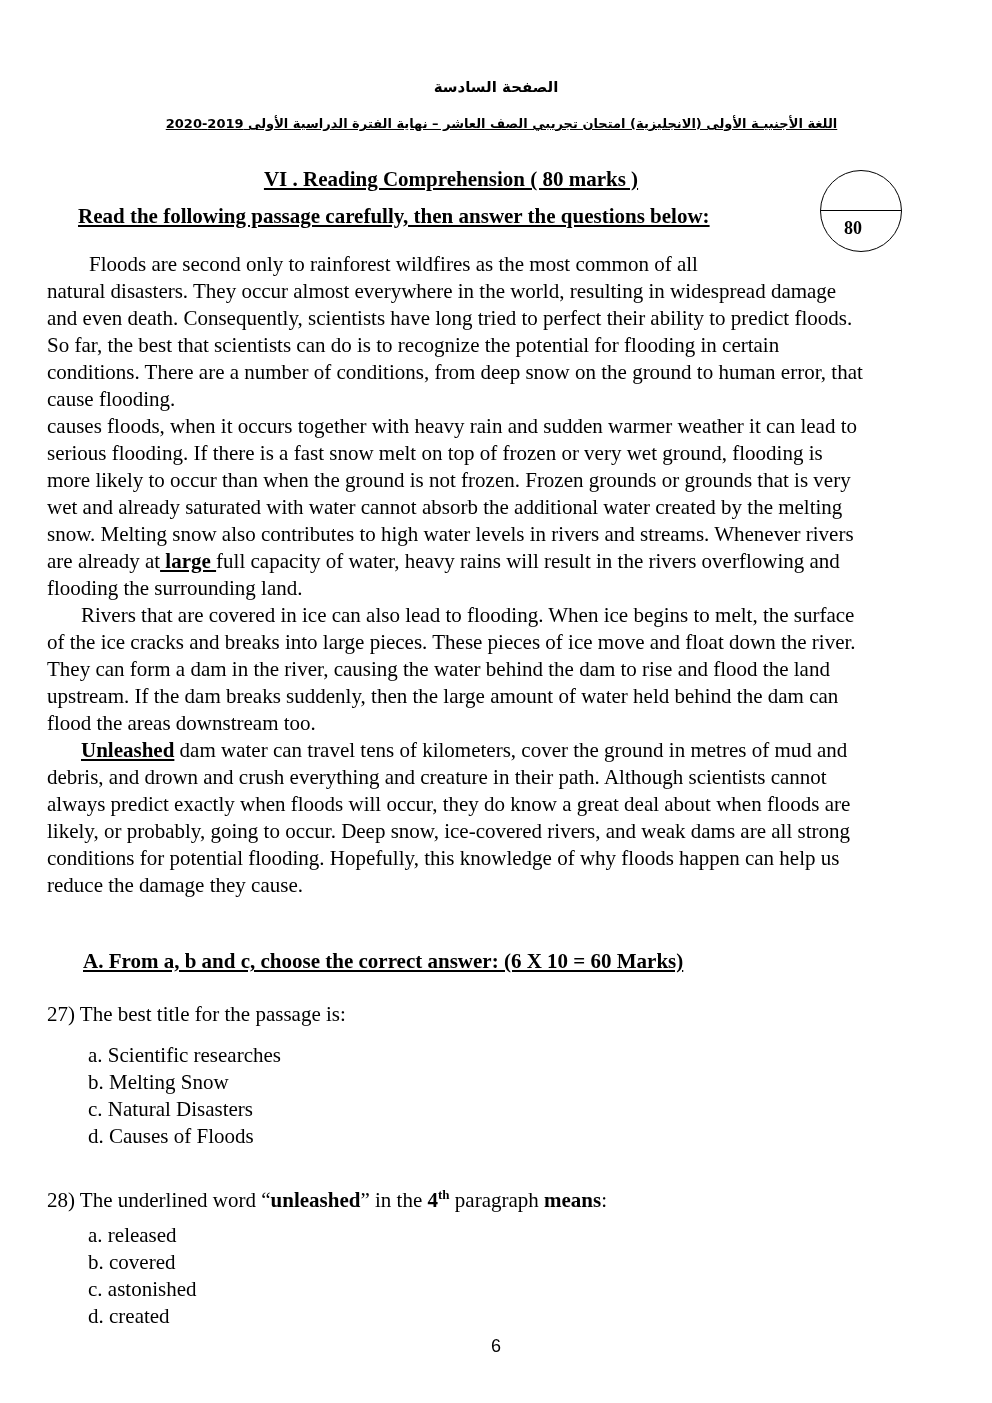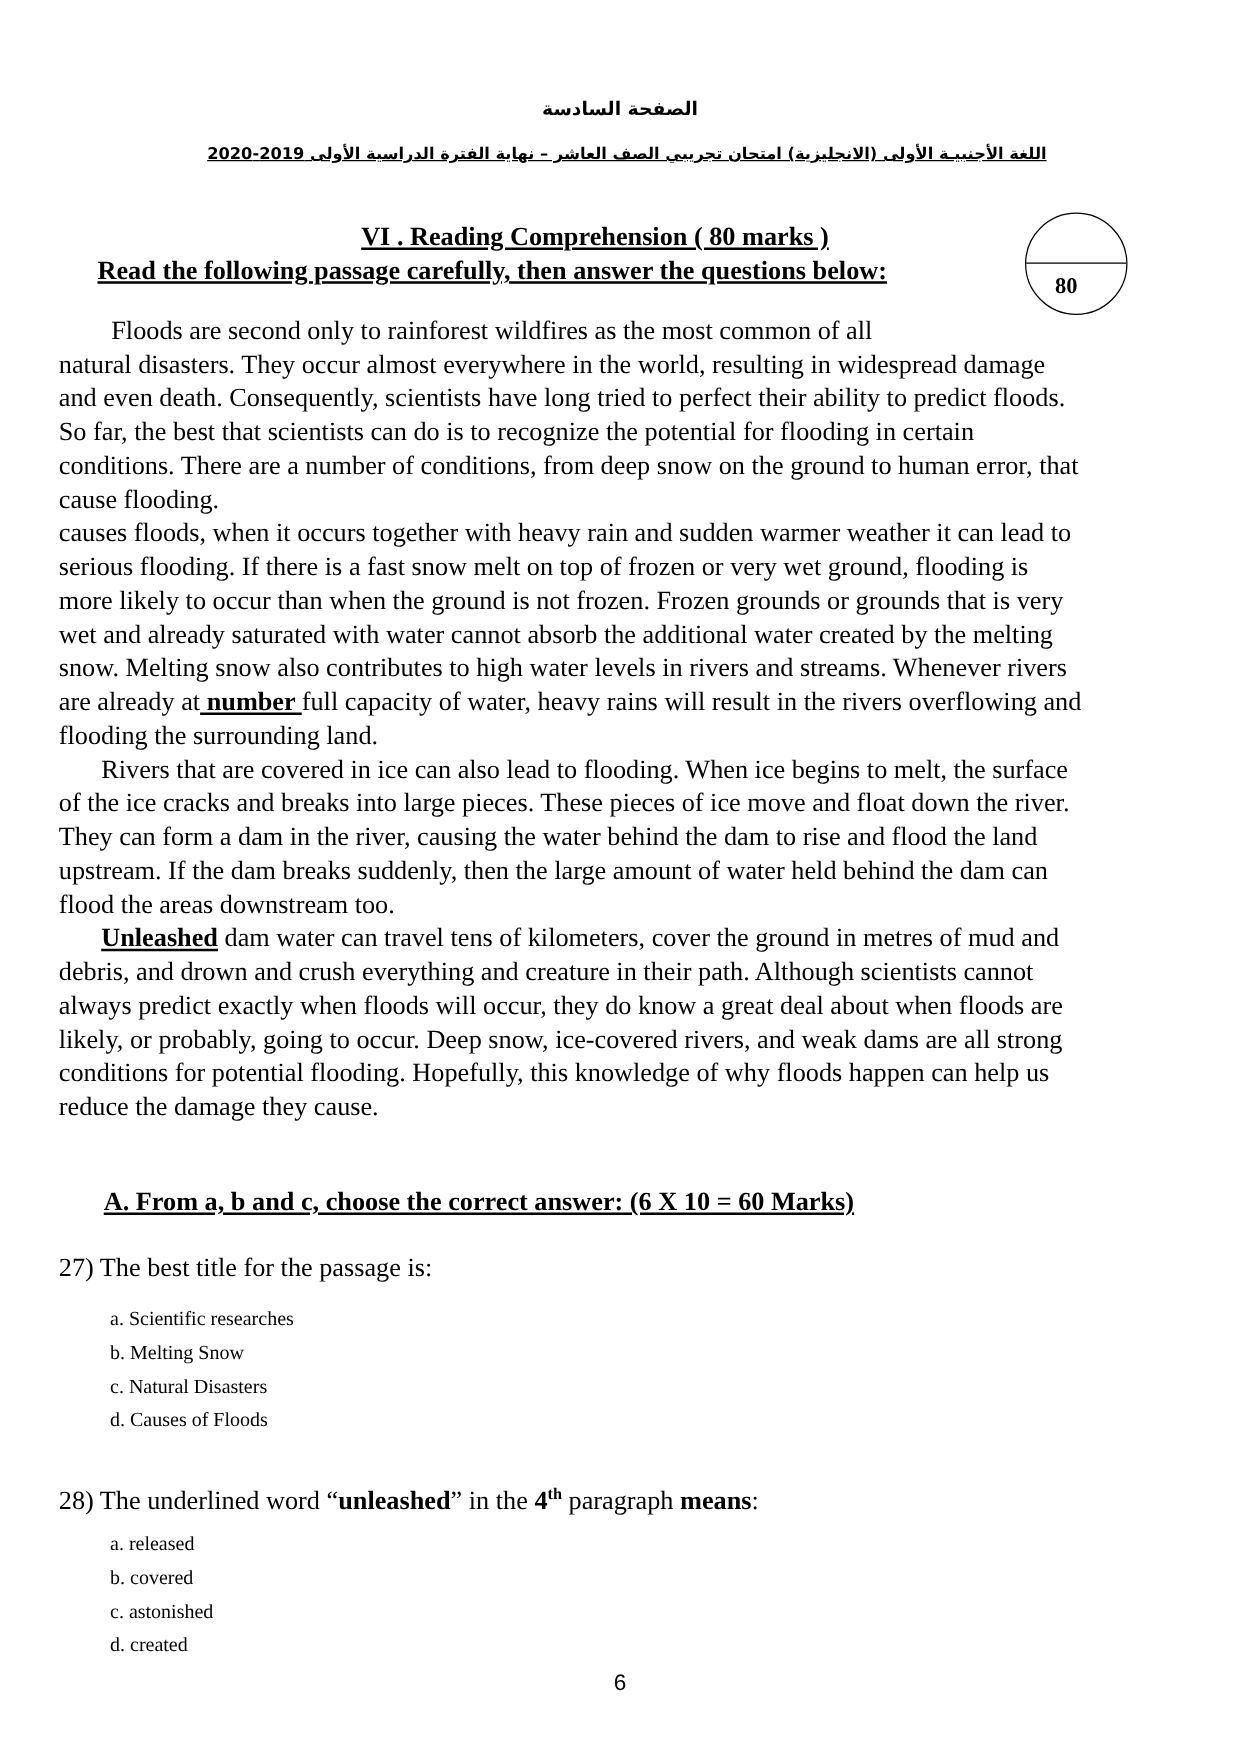--- a/index.html
+++ b/index.html
@@ -1,34 +1,34 @@
 <!DOCTYPE html>
 <html><head>
   <meta charset="utf-8">
   <style>
     html, body { margin: 0; padding: 0; background: #ffffff; }
     body { width: 992px; height: 1403px; position: relative; overflow: hidden; color: #000; font-family: "Liberation Serif", serif; }
     .abs { position: absolute; }
     .ar { font-family: "DejaVu Sans", sans-serif; font-weight: bold; direction: rtl; text-align: center; }
     .ar-title { top: 78px; left: 0; width: 992px; font-size: 15px; }
     .ar-sub { top: 116px; left: 150px; width: 703px; font-size: 13px; text-decoration: underline; white-space: nowrap; }
-    .sec-title { top: 177px; left: 0; width: 902px; text-align: center; font-weight: bold; font-size: 21px; text-decoration: underline; margin-left: 25px; }
+    .sec-title { top: 167px; left: 0; width: 902px; text-align: center; font-weight: bold; font-size: 21px; text-decoration: underline; }
     .sec-instr { top: 204px; left: 78px; font-weight: bold; font-size: 21px; text-decoration: underline; white-space: nowrap; }
     .score { top: 170px; left: 820px; width: 82px; height: 82px; border: 1.5px solid #000; border-radius: 50%; box-sizing: border-box; }
     .score .divider { position: absolute; left: 0; right: 0; top: 39px; border-top: 1.5px solid #000; }
     .score .val { position: absolute; left: 0; right: 16px; top: 47px; text-align: center; font-weight: bold; font-size: 18px; }
     .passage { left: 47px; top: 251px; width: 920px; font-size: 21px; line-height: 27px; white-space: nowrap; }
     .passage .line { display: block; height: 27px; }
     .ind1 { padding-left: 42px; }
     .ind2 { padding-left: 30px; }
     .ind3 { padding-left: 34px; }
     .b-u { font-weight: bold; text-decoration: underline; }
     .partA { top: 949px; left: 83px; font-weight: bold; font-size: 21px; text-decoration: underline; white-space: nowrap; }
     .q { left: 47px; font-size: 21px; white-space: nowrap; }
-    .opts { left: 88px; font-size: 16px; line-height: 27px; }
+    .opts { left: 88px; font-size: 21px; line-height: 27px; }
     .opts div { height: 27px; white-space: nowrap; }
     .page-num { top: 1336px; left: 0; width: 992px; text-align: center; font-family: "Liberation Sans", sans-serif; font-size: 18px; }
     sup { font-size: 13px; line-height: 0; }
   </style>
 </head>
 <body>
 
 <div class="abs ar ar-title">الصفحة السادسة</div>
 <div class="abs ar ar-sub">اللغة الأجنبيـة الأولى (الانجليزية) امتحان تجريبي الصف العاشر –  نهاية الفترة الدراسية الأولى 2019-2020</div>
 
@@ -47,21 +47,21 @@
   <span class="line">and even death. Consequently, scientists have long tried to perfect their ability to predict floods.</span>
   <span class="line">So far, the best that scientists can do is to recognize the potential for flooding in certain</span>
   <span class="line">conditions. There are a number of conditions, from deep snow on the ground to human error, that</span>
   <span class="line">cause flooding.</span>
 
   <span class="line">causes floods, when it occurs together with heavy rain and sudden warmer weather it can lead to</span>
   <span class="line">serious flooding. If there is a fast snow melt on top of frozen or very wet ground, flooding is</span>
   <span class="line">more likely to occur than when the ground is not frozen. Frozen grounds or grounds that is very</span>
   <span class="line">wet and already saturated with water cannot absorb the additional water created by the melting</span>
   <span class="line">snow. Melting snow also contributes to high water levels in rivers and streams. Whenever rivers</span>
-  <span class="line"><span>are already at</span><span class="b-u" style="white-space:pre;"> number </span><span>full capacity of water, heavy rains will result in the rivers overflowing and</span></span>
+  <span class="line"><span>are already at</span><span class="b-u" style="white-space:pre;"> large </span><span>full capacity of water, heavy rains will result in the rivers overflowing and</span></span>
   <span class="line">flooding the surrounding land.</span>
 
   <span class="line ind3">Rivers that are covered in ice can also lead to flooding. When ice begins to melt, the surface</span>
   <span class="line">of the ice cracks and breaks into large pieces. These pieces of ice move and float down the river.</span>
   <span class="line">They can form a dam in the river, causing the water behind the dam to rise and flood the land</span>
   <span class="line">upstream. If the dam breaks suddenly, then the large amount of water held behind the dam can</span>
   <span class="line">flood the areas downstream too.</span>
 
   <span class="line ind3"><span class="b-u">Unleashed</span><span style="white-space:pre;"> dam water can travel tens of kilometers, cover the ground in metres of mud and</span></span>
   <span class="line">debris, and drown and crush everything and creature in their path. Although scientists cannot</span>

